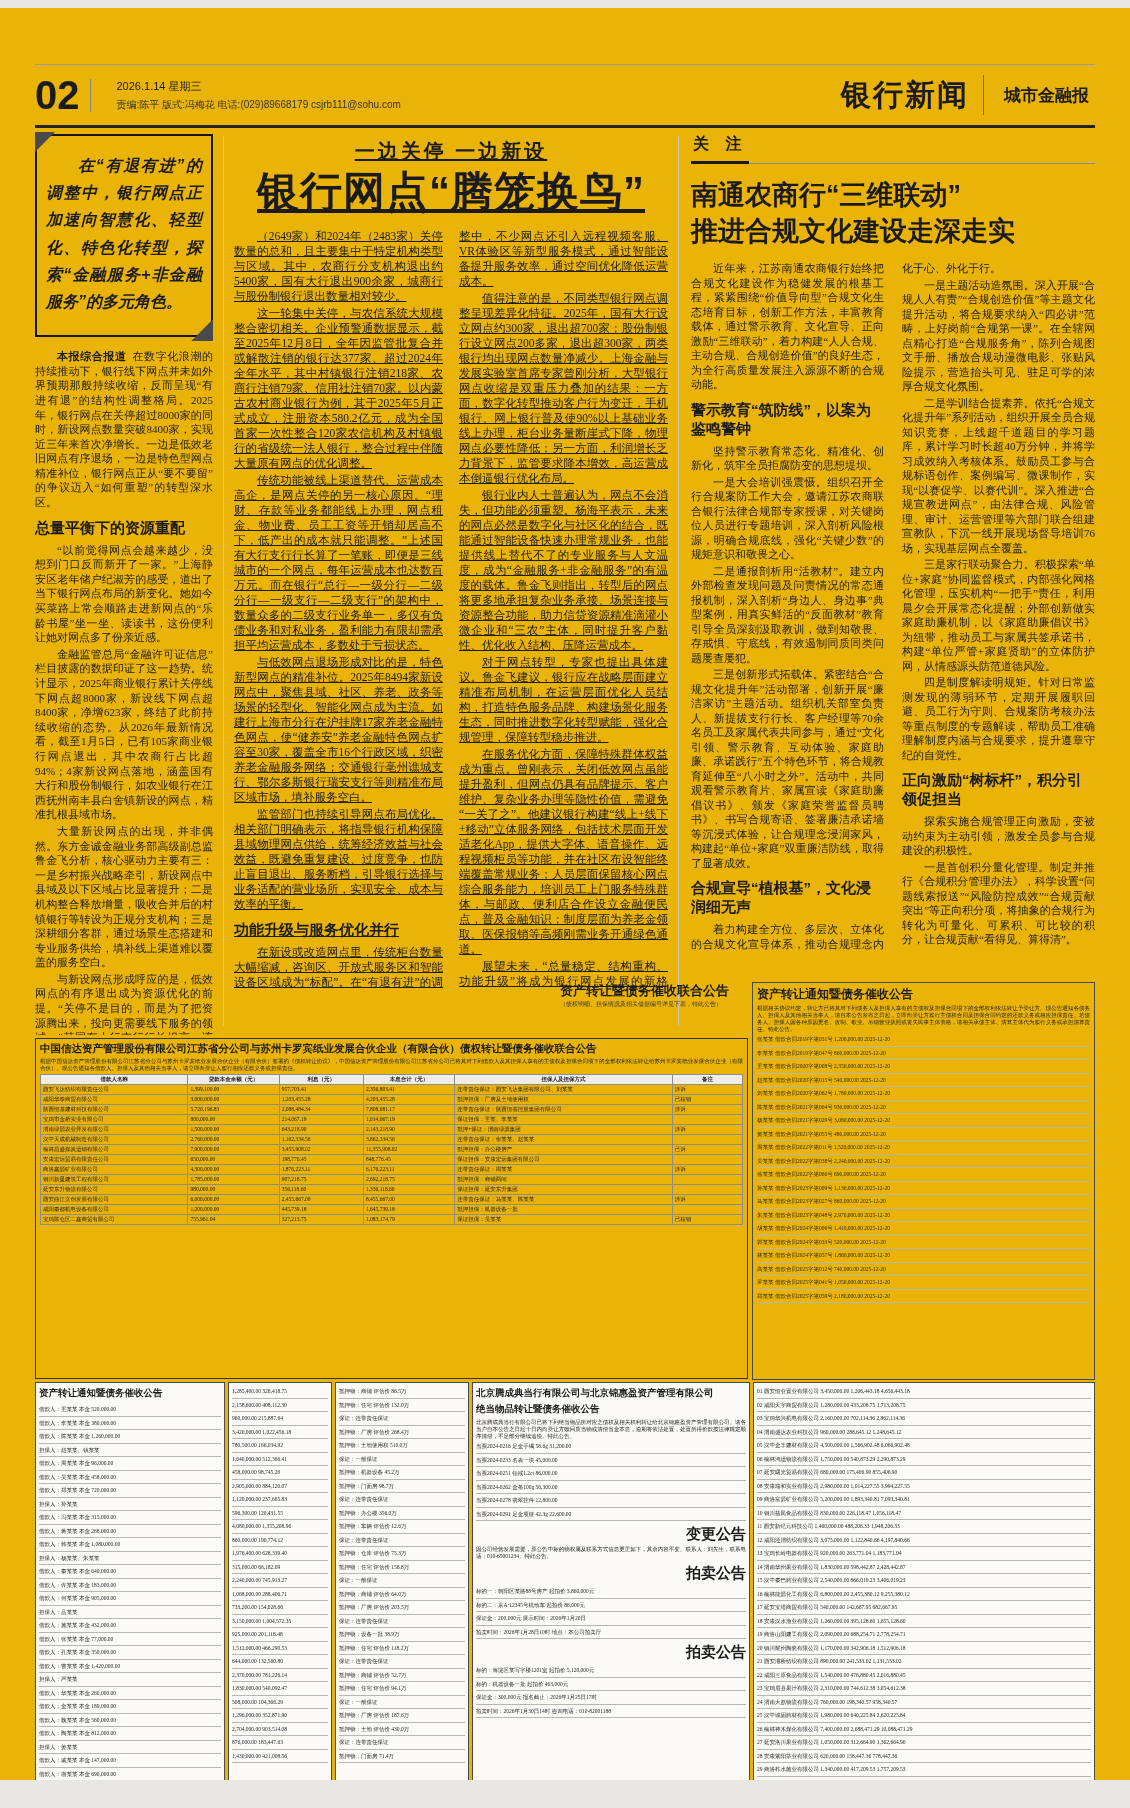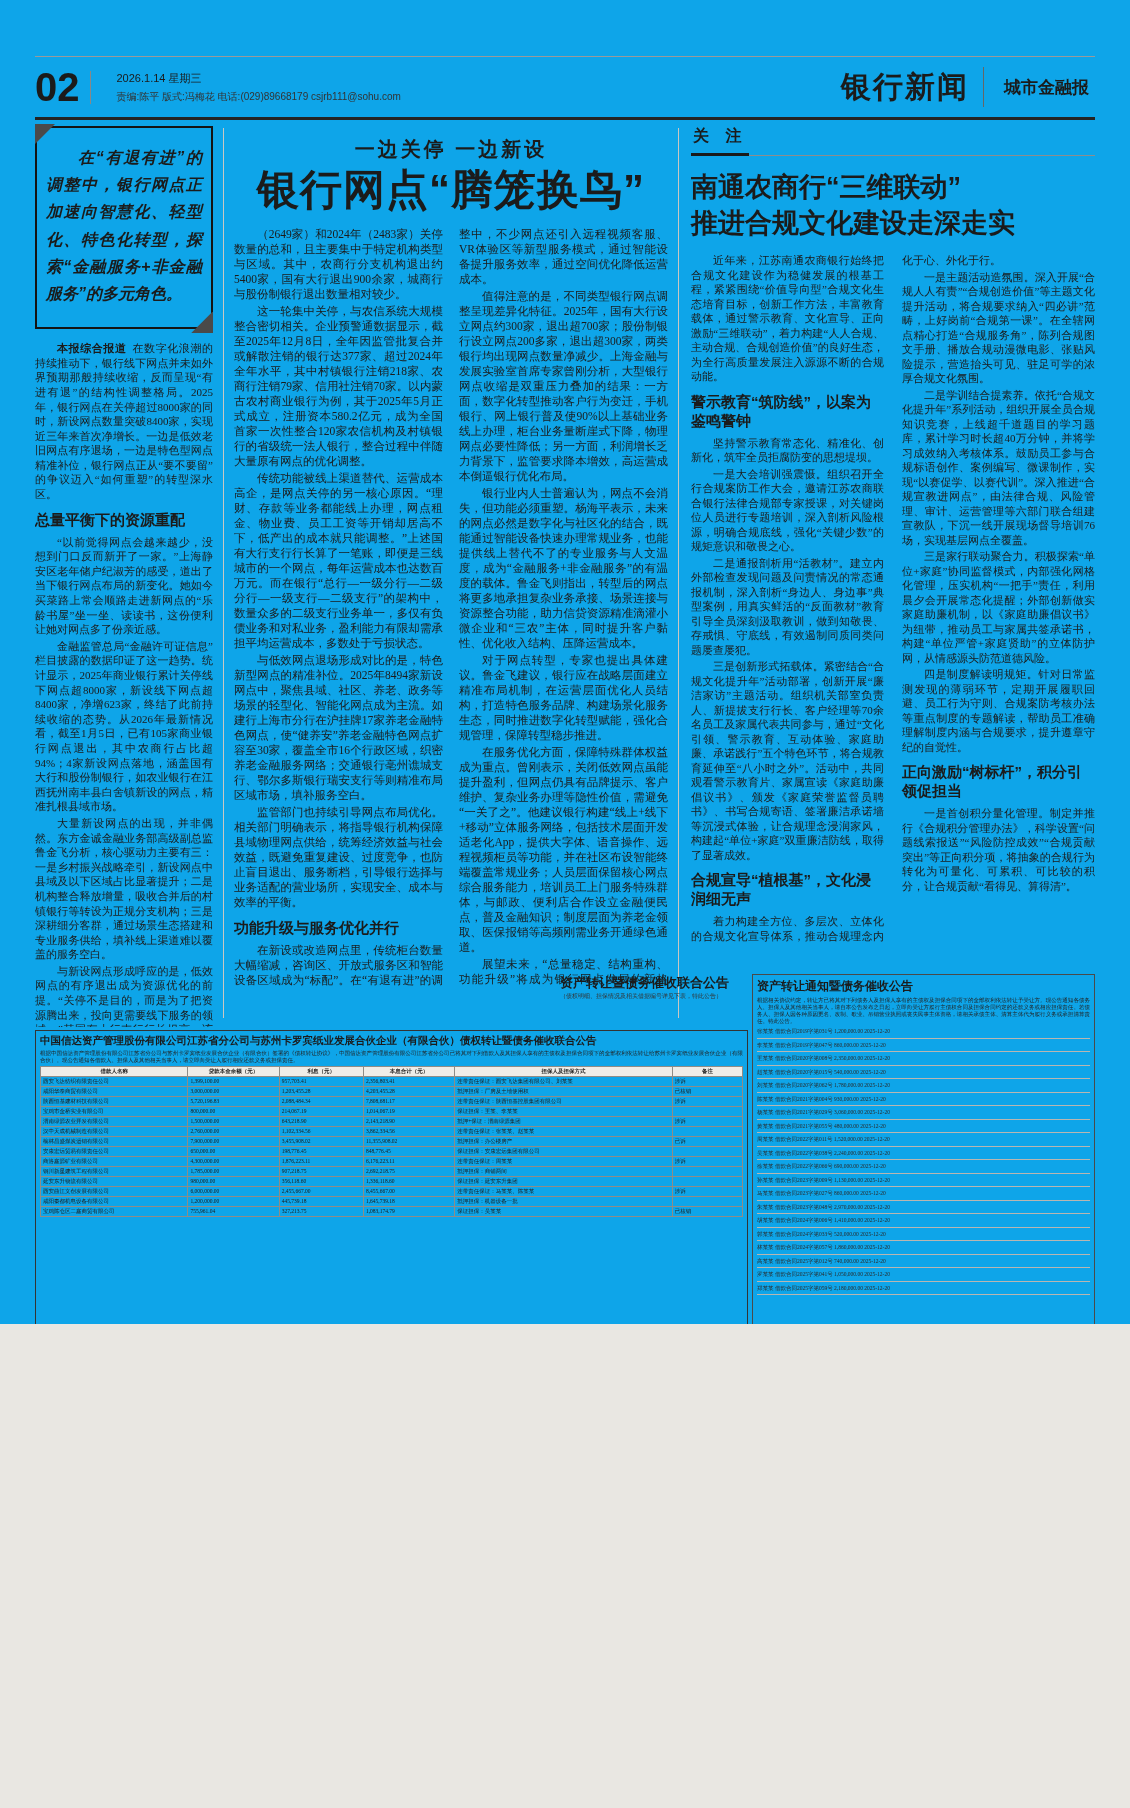--- a/index.html
+++ b/index.html
@@ -1,17 +1,17 @@
 <!DOCTYPE html>
 <html lang="zh"><head>
 <meta charset="utf-8">
 <style>
   html,body{margin:0;padding:0;background:#e9e7e2;}
-  .page{position:relative;width:1130px;height:1324px;background:#0ea5e9;color:#1b1b1b;
-        font-family:"Liberation Serif","DejaVu Serif",serif;overflow:hidden;margin:0 auto;}
+  .page{position:relative;width:1130px;height:1772px;background:#eab308;color:#1b1b1b;
+        font-family:"Liberation Serif","DejaVu Serif",serif;overflow:hidden;margin:8px auto;}
   
   .hdr-topline{position:absolute;left:35px;right:35px;top:56px;border-top:1px solid #9a9a9a;}
   .hdr{position:absolute;left:35px;right:35px;top:58px;height:58px;display:flex;align-items:center;}
   .hdr-rule{position:absolute;left:35px;right:35px;top:117px;border-top:3px solid #242424;}
   .pagenum{font-size:40px;font-weight:bold;font-family:"Liberation Sans","DejaVu Sans",sans-serif;line-height:1;}
   .hdr-meta{border-left:1px solid #888;margin-left:10px;padding-left:26px;font-family:"Liberation Sans","DejaVu Sans",sans-serif;}
   .hdr-date{font-size:11px;margin-bottom:4px;}
   .hdr-credits{font-size:10px;color:#333;}
   .hdr-spacer{flex:1;}
   .section-title{font-size:30px;font-weight:bold;letter-spacing:2px;font-family:"Liberation Sans","DejaVu Sans",sans-serif;}
@@ -26,21 +26,21 @@
   .quotebox{position:relative;border:2px solid #141414;padding:16px 9px 20px 9px;margin:2px 0 12px 0;font-style:italic;}
   .quotebox p{margin:0;font-size:16px;font-weight:bold;line-height:1.7;text-align:justify;text-indent:2em;
               font-family:"Liberation Sans","DejaVu Sans",sans-serif;}
   .tri{position:absolute;width:26px;height:26px;background:#4a4a4a;}
   .tri.tl{left:-6px;top:-6px;clip-path:polygon(0 0,100% 0,0 100%);}
   .tri.br{right:-6px;bottom:-6px;clip-path:polygon(100% 0,100% 100%,0 100%);}
   .para{margin:0 0 2px 0;font-size:11px;line-height:14.6px;text-align:justify;text-indent:2em;}
   .lead-tag{font-weight:bold;margin-right:6px;font-family:Liberation Serif, serif;}
   .subhead{font-size:15px;font-weight:bold;margin:9px 0 5px 0;font-family:"Liberation Sans","DejaVu Sans",sans-serif;}
   
-  .main{position:absolute;left:199px;top:6px;width:434px;height:903px;}
+  .main{position:absolute;left:199px;top:0;width:434px;height:903px;text-decoration:underline;}
   .kicker{text-align:center;font-size:20px;font-weight:bold;letter-spacing:3px;margin:6px 0 4px 0;
           font-family:"Liberation Sans","DejaVu Sans",sans-serif;}
   .headline{text-align:center;font-size:42px;font-weight:900;letter-spacing:1px;line-height:1.1;margin:0 0 14px 0;
             font-family:"Liberation Sans","DejaVu Sans",sans-serif;}
   .main-body{height:772px;overflow:hidden;column-count:2;column-gap:16px;column-fill:auto;}
   .main-body .para{font-size:11.5px;line-height:15px;}
   
   .focus{position:absolute;left:656px;top:0;width:404px;height:903px;}
   .focus-tagrow{border-bottom:1px solid #8d8d8d;margin-top:2px;}
   .focus-tag{display:inline-block;font-size:16px;font-weight:bold;letter-spacing:6px;padding:0 2px 6px 2px;
@@ -145,20 +145,21 @@
         <p class="para">一是大会培训强震慑。组织召开全行合规案防工作大会，邀请江苏农商联合银行法律合规部专家授课，对关键岗位人员进行专题培训，深入剖析风险根源，明确合规底线，强化“关键少数”的规矩意识和敬畏之心。</p>
         <p class="para">二是通报剖析用“活教材”。建立内外部检查发现问题及问责情况的常态通报机制，深入剖析“身边人、身边事”典型案例，用真实鲜活的“反面教材”教育引导全员深刻汲取教训，做到知敬畏、存戒惧、守底线，有效遏制同质同类问题屡查屡犯。</p>
         <p class="para">三是创新形式拓载体。紧密结合“合规文化提升年”活动部署，创新开展“廉洁家访”主题活动。组织机关部室负责人、新提拔支行行长、客户经理等70余名员工及家属代表共同参与，通过“文化引领、警示教育、互动体验、家庭助廉、承诺践行”五个特色环节，将合规教育延伸至“八小时之外”。活动中，共同观看警示教育片、家属宣读《家庭助廉倡议书》、颁发《家庭荣誉监督员聘书》、书写合规寄语、签署廉洁承诺墙等沉浸式体验，让合规理念浸润家风，构建起“单位+家庭”双重廉洁防线，取得了显著成效。</p>
         <h3 class="subhead">合规宣导“植根基”，文化浸润细无声</h3>
         <p class="para">着力构建全方位、多层次、立体化的合规文化宣导体系，推动合规理念内化于心、外化于行。</p>
         <p class="para">一是主题活动造氛围。深入开展“合规人人有责”“合规创造价值”等主题文化提升活动，将合规要求纳入“四必讲”范畴，上好岗前“合规第一课”。在全辖网点精心打造“合规服务角”，陈列合规图文手册、播放合规动漫微电影、张贴风险提示，营造抬头可见、驻足可学的浓厚合规文化氛围。</p>
         <p class="para">二是学训结合提素养。依托“合规文化提升年”系列活动，组织开展全员合规知识竞赛，上线超千道题目的学习题库，累计学习时长超40万分钟，并将学习成效纳入考核体系。鼓励员工参与合规标语创作、案例编写、微课制作，实现“以赛促学、以赛代训”。深入推进“合规宣教进网点”，由法律合规、风险管理、审计、运营管理等六部门联合组建宣教队，下沉一线开展现场督导培训76场，实现基层网点全覆盖。</p>
         <p class="para">三是家行联动聚合力。积极探索“单位+家庭”协同监督模式，内部强化网格化管理，压实机构“一把手”责任，利用晨夕会开展常态化提醒；外部创新做实家庭助廉机制，以《家庭助廉倡议书》为纽带，推动员工与家属共签承诺书，构建“单位严管+家庭贤助”的立体防护网，从情感源头防范道德风险。</p>
         <p class="para">四是制度解读明规矩。针对日常监测发现的薄弱环节，定期开展履职回避、员工行为守则、合规案防考核办法等重点制度的专题解读，帮助员工准确理解制度内涵与合规要求，提升遵章守纪的自觉性。</p>
         <h3 class="subhead">正向激励“树标杆”，积分引领促担当</h3>
+        <p class="para">探索实施合规管理正向激励，变被动约束为主动引领，激发全员参与合规建设的积极性。</p>
         <p class="para">一是首创积分量化管理。制定并推行《合规积分管理办法》，科学设置“问题线索报送”“风险防控成效”“合规贡献突出”等正向积分项，将抽象的合规行为转化为可量化、可累积、可比较的积分，让合规贡献“看得见、算得清”。</p>
 
       </div>
     </section>
   </div>
 
   <div class="ads-mid-title">
     <div class="t">资产转让暨债务催收联合公告</div>
     <div class="s">（债权明细、担保情况及相关借据编号详见下表，特此公告）</div>
   </div>

